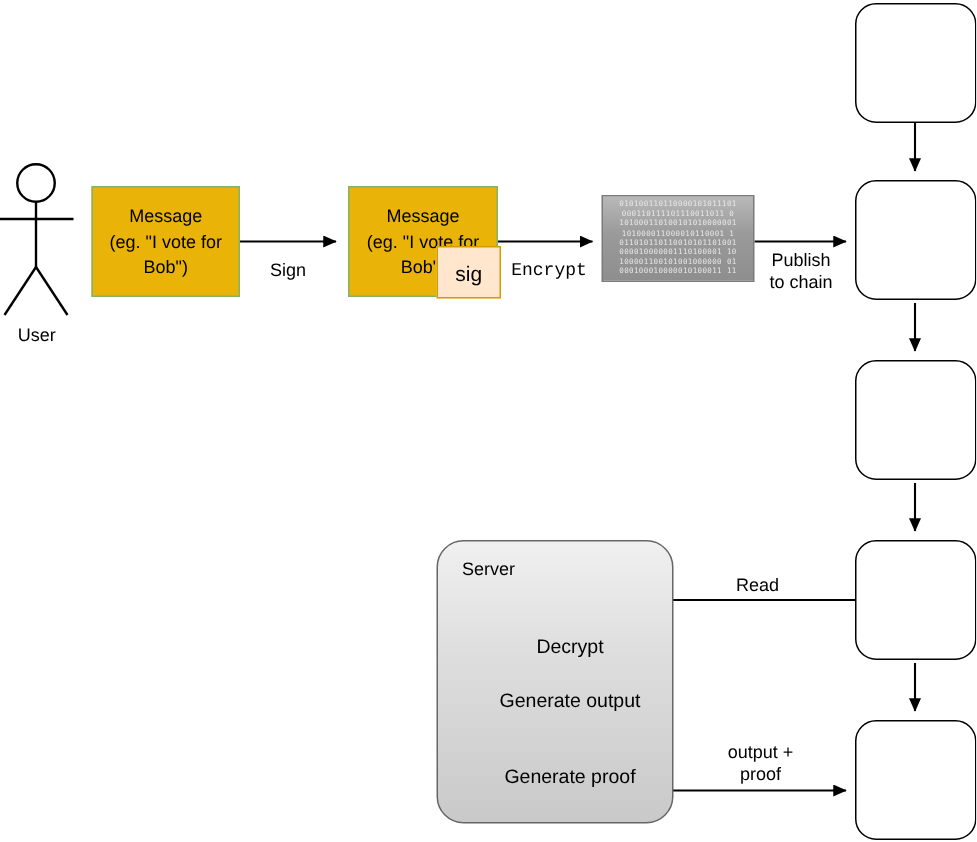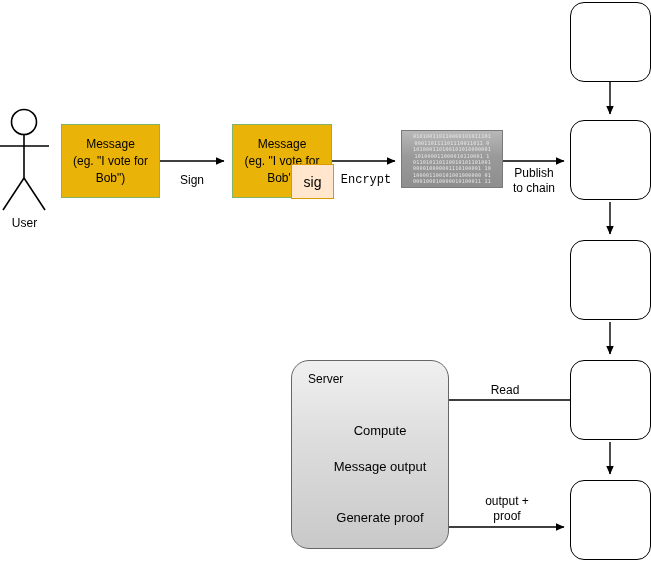--- a/index.html
+++ b/index.html
@@ -203,22 +203,22 @@
 
   <div class="node chain-block" style="left:570px; top:2px;   width:81px; height:80px;"></div>
   <div class="node chain-block" style="left:570px; top:120px; width:81px; height:80px;"></div>
   <div class="node chain-block" style="left:570px; top:240px; width:81px; height:80px;"></div>
   <div class="node chain-block" style="left:570px; top:360px; width:81px; height:80px;"></div>
   <div class="node chain-block" style="left:570px; top:480px; width:81px; height:80px;"></div>
 
   <div class="node server-box" style="left:291px; top:360px; width:158px; height:189px;"></div>
   <div class="server-title">Server</div>
 
-  <div class="server-step" style="left:290px; top:423px;">Compute</div>
-  <div class="server-step" style="left:290px; top:459px;">Message output</div>
+  <div class="server-step" style="left:290px; top:423px;">Decrypt</div>
+  <div class="server-step" style="left:290px; top:459px;">Generate output</div>
   <div class="server-step" style="left:290px; top:510px;">Generate proof</div>
 
   <div class="edge-label" style="left:455px; top:383px; width:100px;">Read</div>
 
   <div class="edge-label" style="left:452px; top:494px; width:110px;">output +
 proof</div>
 
 </div>
 
 </body></html>

